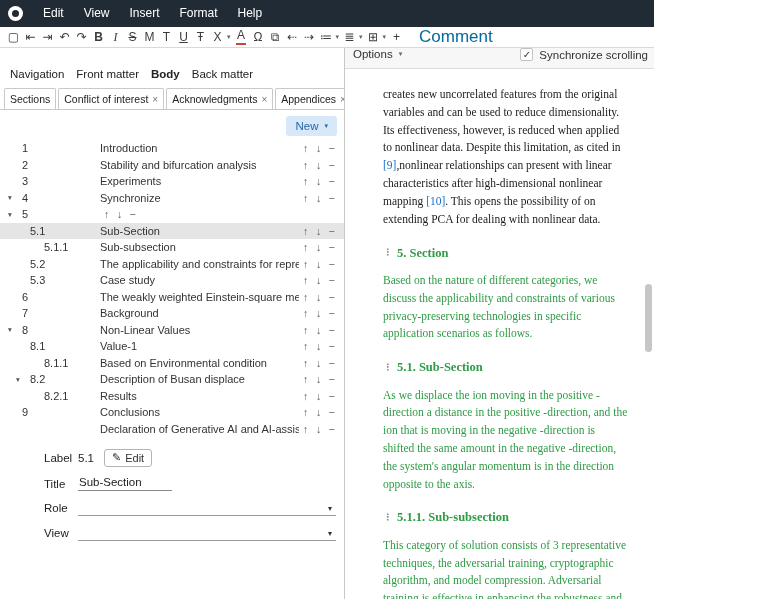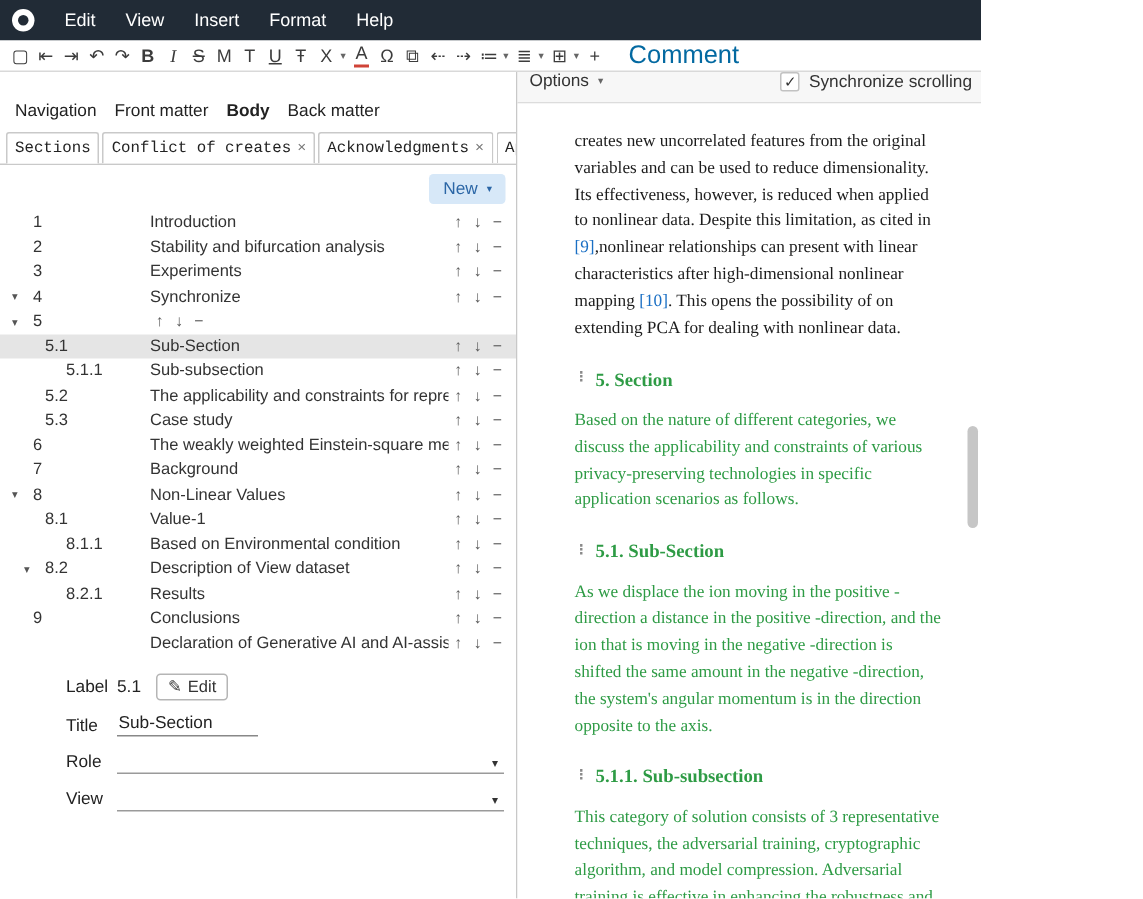--- a/index.html
+++ b/index.html
@@ -29,21 +29,21 @@
   .main { flex: 1; display: flex; min-height: 0; }
   .left { width: 345px; flex: none; border-right: 1px solid #c8c8c8; display: flex; flex-direction: column; background: #fff; }
   .right { flex: 1; min-width: 0; display: flex; flex-direction: column; }
 
   
   .top-tabs { display: flex; padding: 5px 4px 4px 4px; font-size: 11.5px; color: #222; flex: none; }
   .top-tab { padding: 1px 6px; cursor: default; margin-top: 14px; }
   .top-tab.active { font-weight: bold; }
 
   
-  .sec-tabs { display: flex; align-items: flex-end; padding: 3px 0 0 4px; border-bottom: 1px solid #c9c9c9; font-size: 10.5px; color: #222; flex: none; overflow: hidden; font-family: Liberation Mono, monospace; }
+  .sec-tabs { display: flex; align-items: flex-end; padding: 3px 0 0 4px; border-bottom: 1px solid #c9c9c9; font-size: 10.5px; color: #222; flex: none; overflow: hidden; }
   .sec-tab { border: 1px solid #c9c9c9; border-bottom: none; background: #fff; padding: 4px 5px; margin-right: 2px; display: inline-flex; align-items: center; gap: 4px; border-radius: 2px 2px 0 0; white-space: nowrap; cursor: default; }
   .sec-tab.active { margin-bottom: -1px; border-bottom: 1px solid #fff; }
   .tab-close { color: #777; font-size: 10px; }
 
   
   .new-row { display: flex; justify-content: flex-end; padding: 6px 7px 4px 0; flex: none; }
   .btn-new { background: #d7e8f8; color: #2b66a6; border-radius: 3px; padding: 4px 9px; font-size: 11.5px; display: inline-flex; align-items: center; gap: 5px; cursor: default; }
   .btn-new .tcaret { color: #2b66a6; }
 
   
@@ -150,21 +150,21 @@
         <span class="top-tab">Front matter</span>
         <span class="top-tab active">Body</span>
         <span class="top-tab">Back matter</span>
       </div>
 
       <div class="sec-tabs">
         <span class="sec-tab active">
           <span>Sections</span>
         </span>
         <span class="sec-tab">
-          <span>Conflict of creates</span>
+          <span>Conflict of interest</span>
           <span class="tab-close">×</span>
         </span>
         <span class="sec-tab">
           <span>Acknowledgments</span>
           <span class="tab-close">×</span>
         </span>
         <span class="sec-tab">
           <span>Appendices</span>
           <span class="tab-close">×</span>
         </span>
@@ -359,21 +359,21 @@
               <span class="op">↓</span>
               <span class="op">−</span>
             </span>
         </div>
 
         <div class="trow ind1">
           <span class="ncell">
               <span class="caret">▾</span>
               <span class="num">8.2</span>
             </span>
-          <span class="ttl">Description of View dataset</span>
+          <span class="ttl">Description of Busan displace</span>
           <span class="ops">
               <span class="op">↑</span>
               <span class="op">↓</span>
               <span class="op">−</span>
             </span>
         </div>
 
         <div class="trow ind2">
           <span class="ncell">
               <span class="caret"></span>

